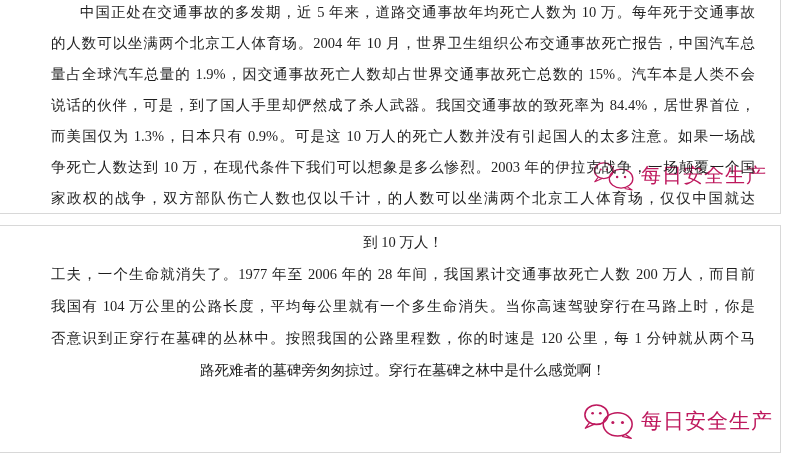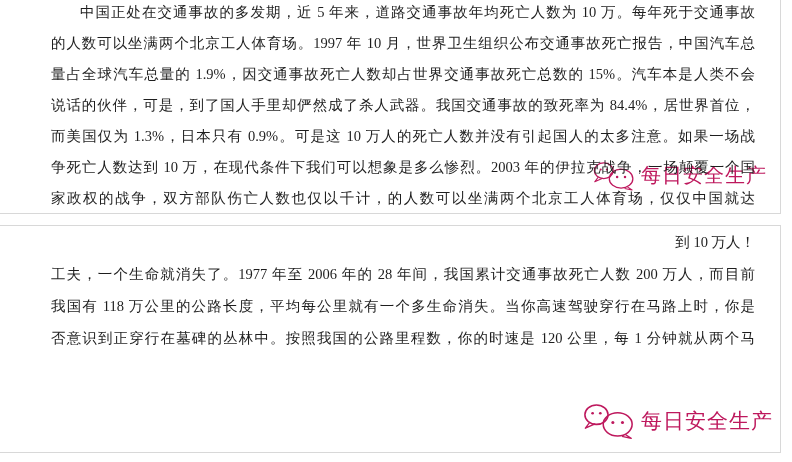--- a/index.html
+++ b/index.html
@@ -24,21 +24,21 @@
   .textblock {
     position: absolute;
     left: 80px;
     width: 704px;
     z-index: 2;
     color: #1e1e1e;
     font-size: 14.5px;
   }
   .tb1 { top: 26px; }
   .tb2 { top: 0px; }
-  .line { overflow: hidden; white-space: normal; text-align: right; }
+  .line { overflow: hidden; white-space: normal; text-align: center; }
   .tb1 .line { height: 31px; line-height: 31px; }
   .tb2 .line { height: 32px; line-height: 32px; }
   .fill { text-align: justify; text-align-last: justify; }
   .indent { text-indent: 29px; }
   .watermark {
     position: absolute;
     z-index: 1;
     display: flex;
     align-items: center;
     gap: 5px;
@@ -54,35 +54,36 @@
   .wm-icon { flex: 0 0 auto; }
 </style>
 </head>
 <body>
 
 <div id="screen">
 
   <div class="page page-1">
     <div class="textblock tb1">
       <div class="line fill indent">中国正处在交通事故的多发期，近 5 年来，道路交通事故年均死亡人数为 10 万。每年死于交通事故</div>
-      <div class="line fill">的人数可以坐满两个北京工人体育场。1997 年 10 月，世界卫生组织公布交通事故死亡报告，中国汽车总</div>
+      <div class="line fill">的人数可以坐满两个北京工人体育场。2004 年 10 月，世界卫生组织公布交通事故死亡报告，中国汽车总</div>
       <div class="line fill">量占全球汽车总量的 1.9%，因交通事故死亡人数却占世界交通事故死亡总数的 15%。汽车本是人类不会</div>
       <div class="line fill">说话的伙伴，可是，到了国人手里却俨然成了杀人武器。我国交通事故的致死率为 84.4%，居世界首位，</div>
       <div class="line fill">而美国仅为 1.3%，日本只有 0.9%。可是这 10 万人的死亡人数并没有引起国人的太多注意。如果一场战</div>
       <div class="line fill">争死亡人数达到 10 万，在现代条件下我们可以想象是多么惨烈。2003 年的伊拉克战争，一场颠覆一个国</div>
       <div class="line fill">家政权的战争，双方部队伤亡人数也仅以千计，的人数可以坐满两个北京工人体育场，仅仅中国就达</div>
     </div>
   </div>
 
   <div class="page page-2">
     <div class="textblock tb2">
       <div class="line">到 10 万人！</div>
       <div class="line fill">工夫，一个生命就消失了。1977 年至 2006 年的 28 年间，我国累计交通事故死亡人数 200 万人，而目前</div>
-      <div class="line fill">我国有 118 万公里的公路长度，平均每公里就有一个多生命消失。当你高速驾驶穿行在马路上时，你是</div>
+      <div class="line fill">我国有 104 万公里的公路长度，平均每公里就有一个多生命消失。当你高速驾驶穿行在马路上时，你是</div>
       <div class="line fill">否意识到正穿行在墓碑的丛林中。按照我国的公路里程数，你的时速是 120 公里，每 1 分钟就从两个马</div>
+      <div class="line">路死难者的墓碑旁匆匆掠过。穿行在墓碑之林中是什么感觉啊！</div>
     </div>
   </div>
 
   <div class="watermark wm-1">
     <svg class="wm-icon" width="44" height="31" viewBox="0 0 56 38">
       <ellipse cx="15" cy="13" rx="12" ry="10" fill="none" stroke="currentColor" stroke-width="1.6"></ellipse>
       <path d="M8 21 L3.5 27 L13.5 22.5" fill="none" stroke="currentColor" stroke-width="1.4" stroke-linejoin="round"></path>
       <circle cx="11" cy="11.5" r="1.4" fill="currentColor"></circle>
       <circle cx="19" cy="11.5" r="1.4" fill="currentColor"></circle>
       <ellipse cx="37" cy="23" rx="15" ry="12" fill="none" stroke="currentColor" stroke-width="1.6"></ellipse>

